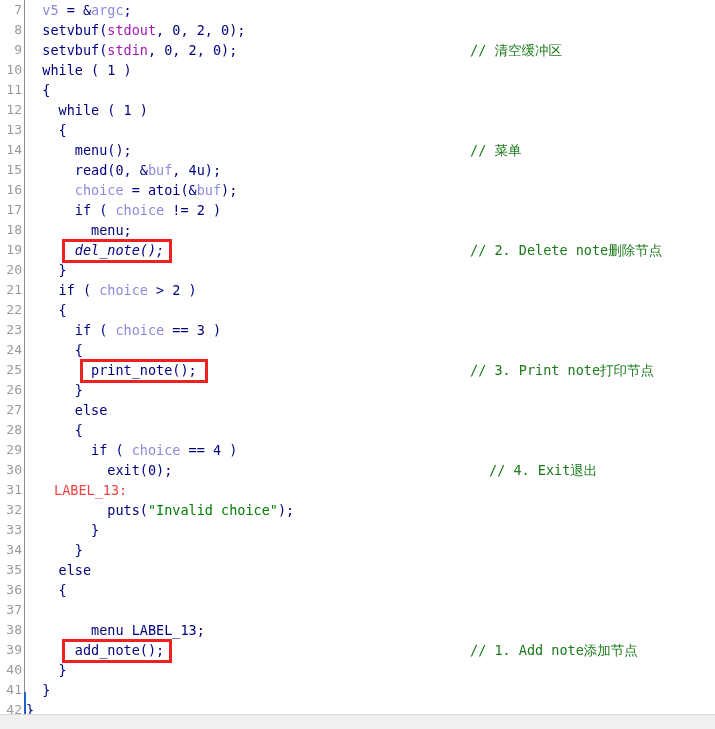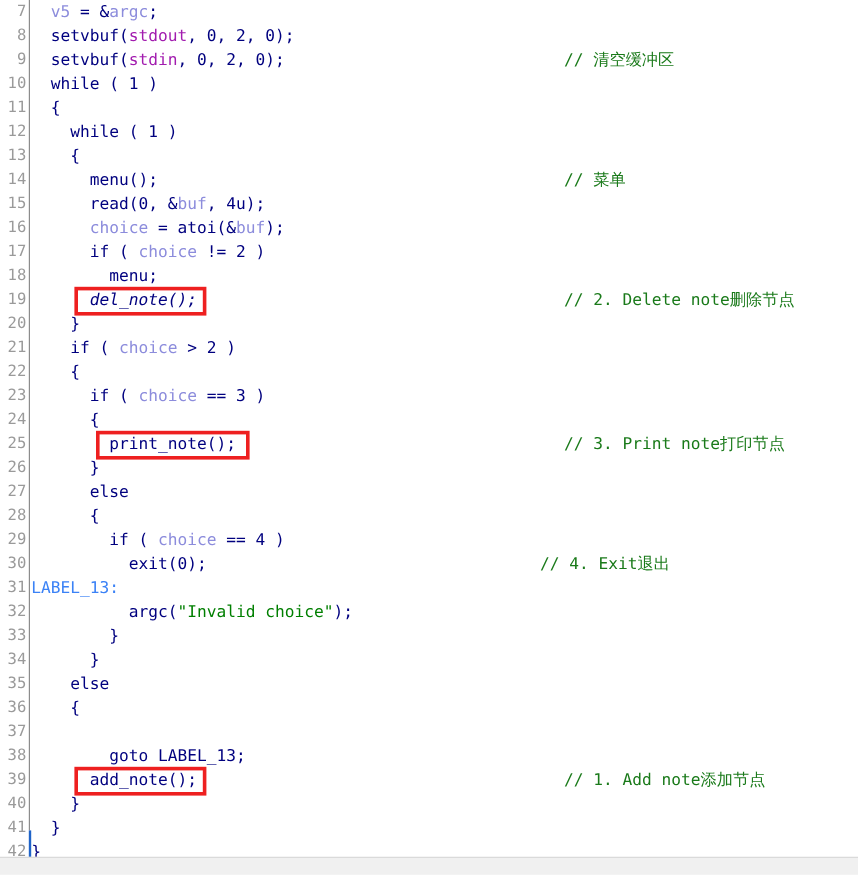--- a/index.html
+++ b/index.html
@@ -80,21 +80,21 @@
     left: 0;
     top: 0;
     white-space: pre;
   }
 
   
   .t-kw      { color: #00007f; font-weight: normal; }
   .t-local   { color: #8c8cdc; }                       
   .t-global  { color: #a21caf; }                       
   .t-str     { color: #007f00; }                       
-  .t-label   { color: #3b82f6; }
+  .t-label   { color: #ef4444; padding-left: 28px; }
 
   
   .comment-col {
     position: absolute;
     left: 444px;
     top: 0;
     height: 20px;
     line-height: 20px;
     white-space: pre;
     font-size: 13.5px;
@@ -187,28 +187,28 @@
       <div class="code-line" style="top: 260px;"><span class="code-text" style="left: 32.52px;"><span class="t-kw">}</span></span></div>
       <div class="code-line" style="top: 280px;"><span class="code-text" style="left: 32.52px;"><span class="t-kw">if ( </span><span class="t-local">choice</span><span class="t-kw"> &gt; 2 )</span></span></div>
       <div class="code-line" style="top: 300px;"><span class="code-text" style="left: 32.52px;"><span class="t-kw">{</span></span></div>
       <div class="code-line" style="top: 320px;"><span class="code-text" style="left: 48.78px;"><span class="t-kw">if ( </span><span class="t-local">choice</span><span class="t-kw"> == 3 )</span></span></div>
       <div class="code-line" style="top: 340px;"><span class="code-text" style="left: 48.78px;"><span class="t-kw">{</span></span></div>
       <div class="code-line" style="top: 360px;"><span class="code-text" style="left: 65.04px;"><span class="t-kw">print_note();</span></span><span class="comment-col" style="left: 444px; top: 0px;">// 3. Print note打印节点</span></div>
       <div class="code-line" style="top: 380px;"><span class="code-text" style="left: 48.78px;"><span class="t-kw">}</span></span></div>
       <div class="code-line" style="top: 400px;"><span class="code-text" style="left: 48.78px;"><span class="t-kw">else</span></span></div>
       <div class="code-line" style="top: 420px;"><span class="code-text" style="left: 48.78px;"><span class="t-kw">{</span></span></div>
       <div class="code-line" style="top: 440px;"><span class="code-text" style="left: 65.04px;"><span class="t-kw">if ( </span><span class="t-local">choice</span><span class="t-kw"> == 4 )</span></span></div>
-      <div class="code-line" style="top: 460px;"><span class="code-text" style="left: 81.3px;"><span class="t-kw">exit(0);</span></span><span class="comment-col" style="left: 424px; top: 0px;">// 4. Exit退出</span></div>
+      <div class="code-line" style="top: 460px;"><span class="code-text" style="left: 81.3px;"><span class="t-kw">exit(0);</span></span><span class="comment-col" style="left: 463px; top: 0px;">// 4. Exit退出</span></div>
       <div class="code-line" style="top: 480px;"><span class="code-text" style="left: 0px;"><span class="t-label">LABEL_13:</span></span></div>
-      <div class="code-line" style="top: 500px;"><span class="code-text" style="left: 81.3px;"><span class="t-kw">argc(</span><span class="t-str">"Invalid choice"</span><span class="t-kw">);</span></span></div>
+      <div class="code-line" style="top: 500px;"><span class="code-text" style="left: 81.3px;"><span class="t-kw">puts(</span><span class="t-str">"Invalid choice"</span><span class="t-kw">);</span></span></div>
       <div class="code-line" style="top: 520px;"><span class="code-text" style="left: 65.04px;"><span class="t-kw">}</span></span></div>
       <div class="code-line" style="top: 540px;"><span class="code-text" style="left: 48.78px;"><span class="t-kw">}</span></span></div>
       <div class="code-line" style="top: 560px;"><span class="code-text" style="left: 32.52px;"><span class="t-kw">else</span></span></div>
       <div class="code-line" style="top: 580px;"><span class="code-text" style="left: 32.52px;"><span class="t-kw">{</span></span></div>
-      <div class="code-line" style="top: 620px;"><span class="code-text" style="left: 65.04px;"><span class="t-kw">goto LABEL_13;</span></span></div>
+      <div class="code-line" style="top: 620px;"><span class="code-text" style="left: 65.04px;"><span class="t-kw">menu LABEL_13;</span></span></div>
       <div class="code-line" style="top: 640px;"><span class="code-text" style="left: 48.78px;"><span class="t-kw">add_note();</span></span><span class="comment-col" style="left: 444px; top: 0px;">// 1. Add note添加节点</span></div>
       <div class="code-line" style="top: 660px;"><span class="code-text" style="left: 32.52px;"><span class="t-kw">}</span></span></div>
       <div class="code-line" style="top: 680px;"><span class="code-text" style="left: 16.26px;"><span class="t-kw">}</span></span></div>
       <div class="code-line" style="top: 700px;"><span class="code-text" style="left: 0px;"><span class="t-kw">}</span></span></div>
     </div>
 
   <div id="annotation-layer">
       <div class="redbox" style="left: 62px; top: 239px; width: 110px; height: 24px; border-color: rgb(238, 32, 32);"></div>
       <div class="redbox" style="left: 80px; top: 359px; width: 128px; height: 24px; border-color: rgb(238, 32, 32);"></div>
       <div class="redbox" style="left: 62px; top: 639px; width: 110px; height: 24px; border-color: rgb(238, 32, 32);"></div>

